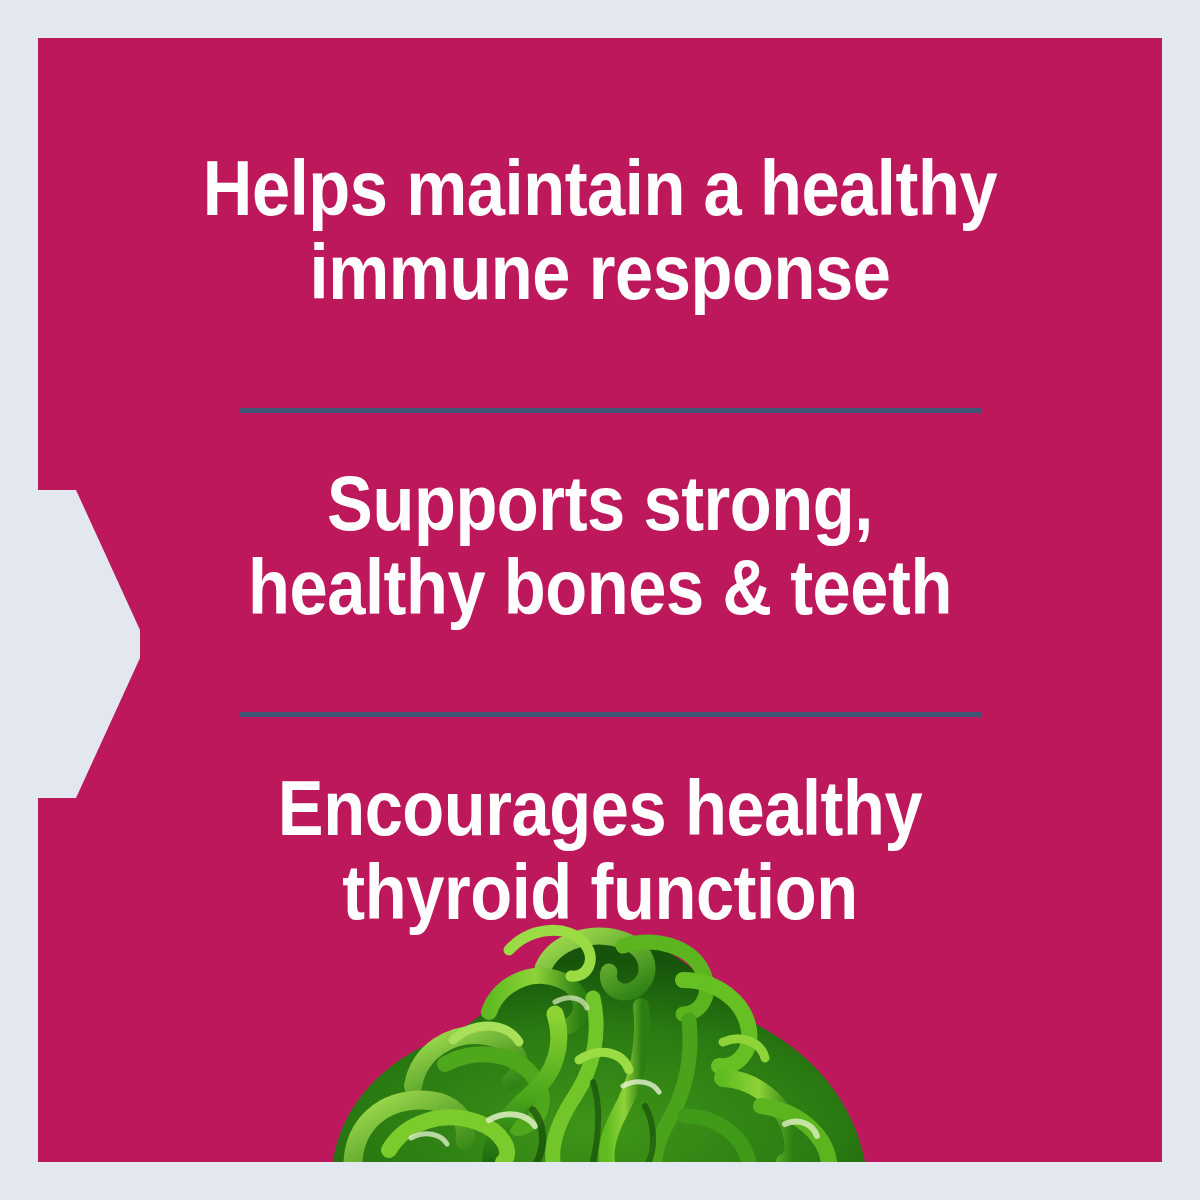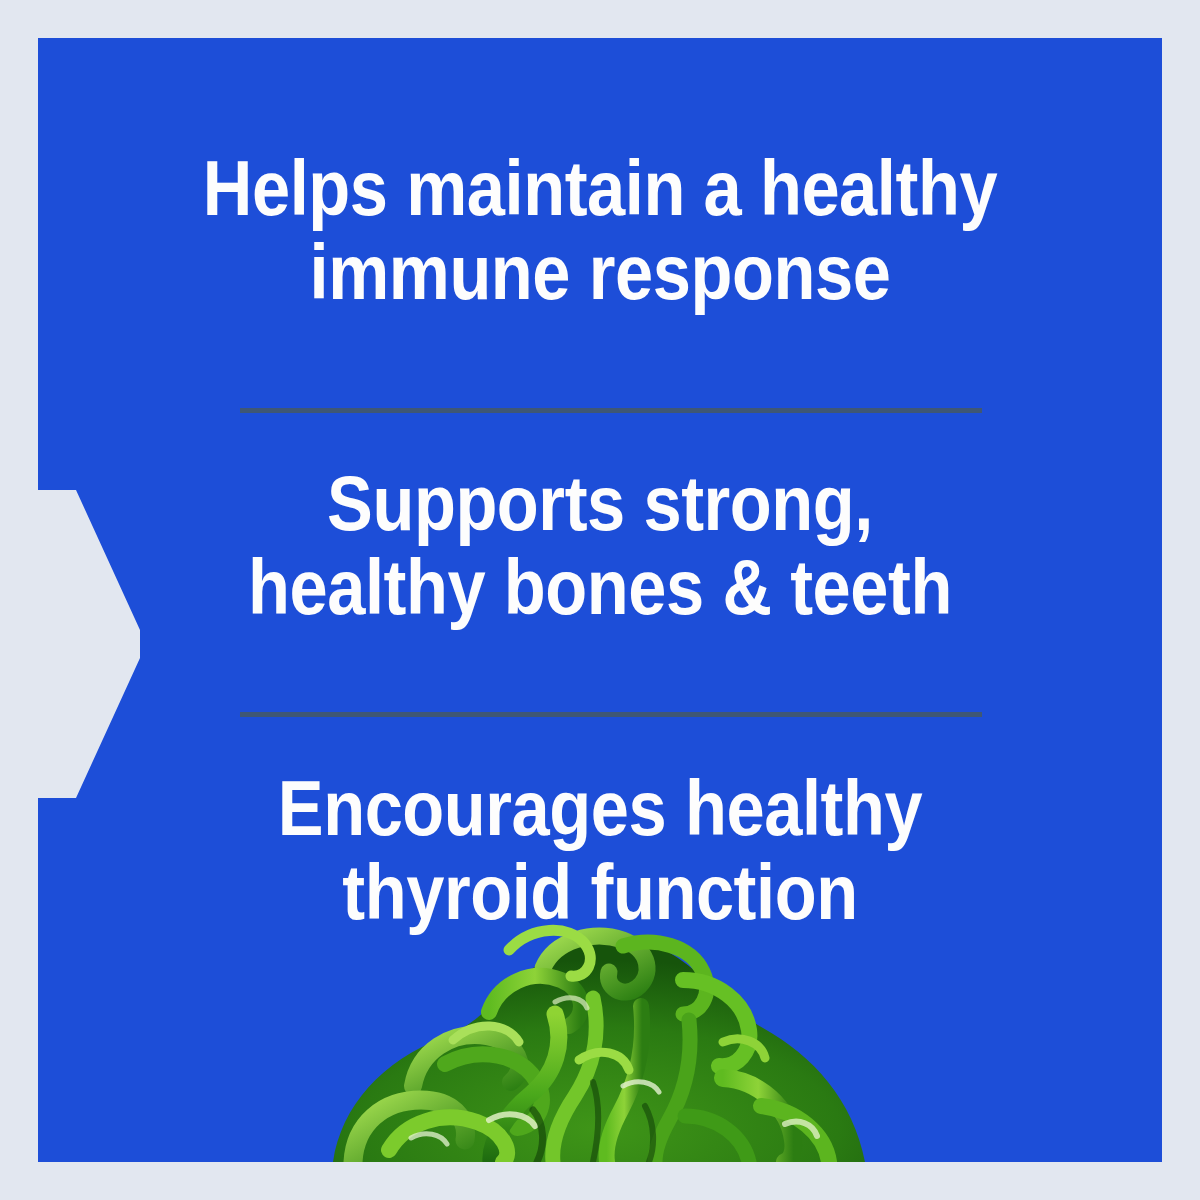--- a/index.html
+++ b/index.html
@@ -21,21 +21,21 @@
     background: #e2e7f0;
   }
 
   
   #panel {
     position: absolute;
     left: 38px;
     top: 38px;
     width: 1124px;
     height: 1124px;
-    background: #1d4ed8;
+    background: #be185d;
     overflow: hidden;
   }
 
   
   #chevron {
     position: absolute;
     left: -40px;
     top: 452px;
     width: 142px;
     height: 308px;

